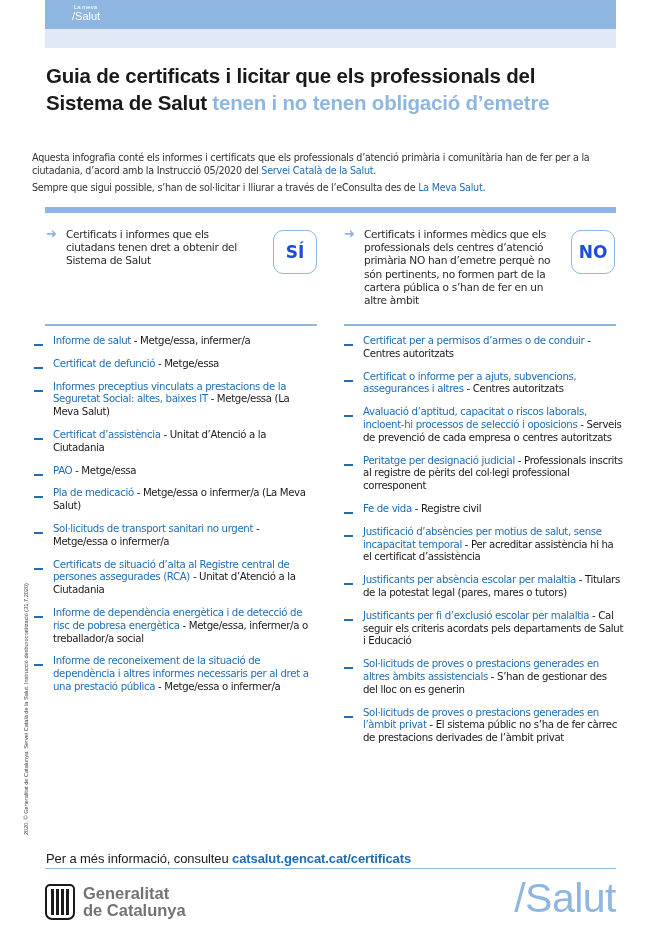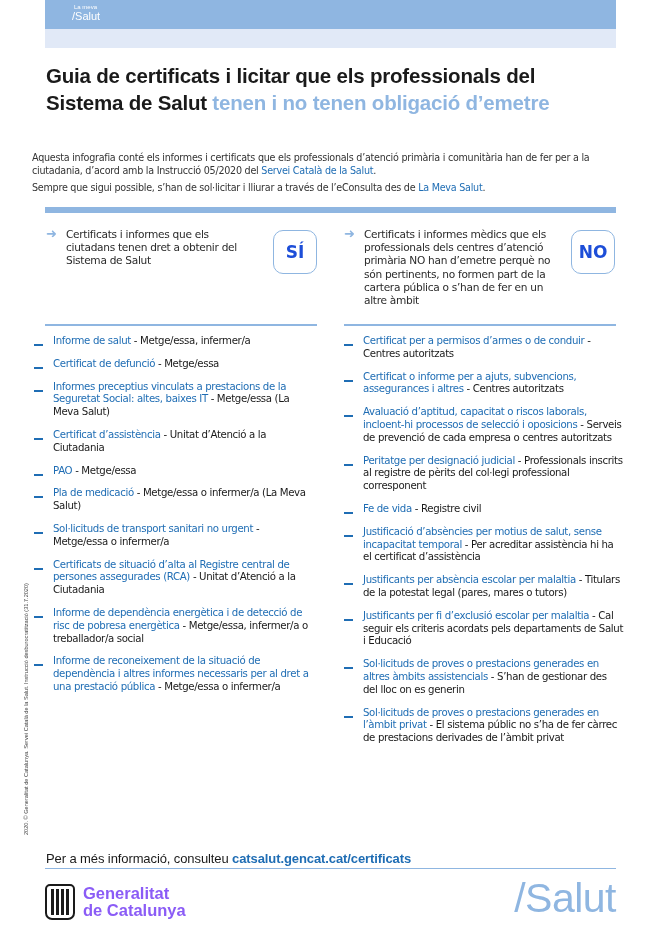--- a/index.html
+++ b/index.html
@@ -36,21 +36,21 @@
 
   .vtext { position: absolute; left: 23px; top: 835px; transform: rotate(-90deg); transform-origin: 0 0; font-size: 5.6px; color: #444; white-space: nowrap; font-family: "Liberation Sans", sans-serif; }
 
   .more { position: absolute; left: 46px; top: 851px; font-size: 13px; color: #1a1a1a; letter-spacing: -0.1px; }
   .more .link { color: #1f6db4; font-weight: bold; }
   .bar-thin { position: absolute; left: 45px; top: 868px; width: 571px; height: 1px; background: #8fb6e1; }
 
   .gencat { position: absolute; left: 45px; top: 884px; display: flex; align-items: center; }
   .shield { width: 30px; height: 36px; border: 2px solid #1a1a1a; border-radius: 5px 5px 7px 7px; position: relative; display: flex; justify-content: space-evenly; align-items: center; padding: 3px 2px; background: #fff; }
   .shield span { display: block; width: 3px; height: 26px; background: #1a1a1a; }
-  .gencat .name { margin-left: 8px; font-weight: bold; font-size: 16.5px; line-height: 17px; color: #8b5cf6; }
+  .gencat .name { margin-left: 8px; font-weight: bold; font-size: 16.5px; line-height: 17px; color: #737373; }
   .salut-big { position: absolute; right: 40px; top: 878px; font-size: 41px; color: #8fb6e1; line-height: 1; letter-spacing: -0.5px; }
 </style>
 </head>
 <body>
 
 <div class="topbar">
   <div class="logo">
     <span class="small">La meva</span>
     <span class="big">/Salut</span>
   </div>

